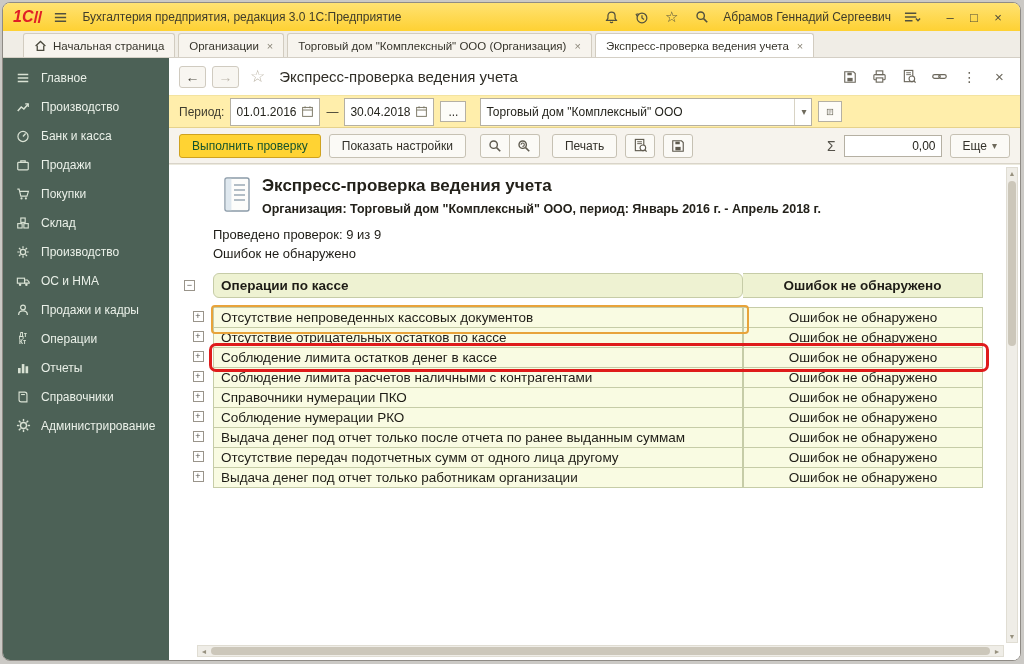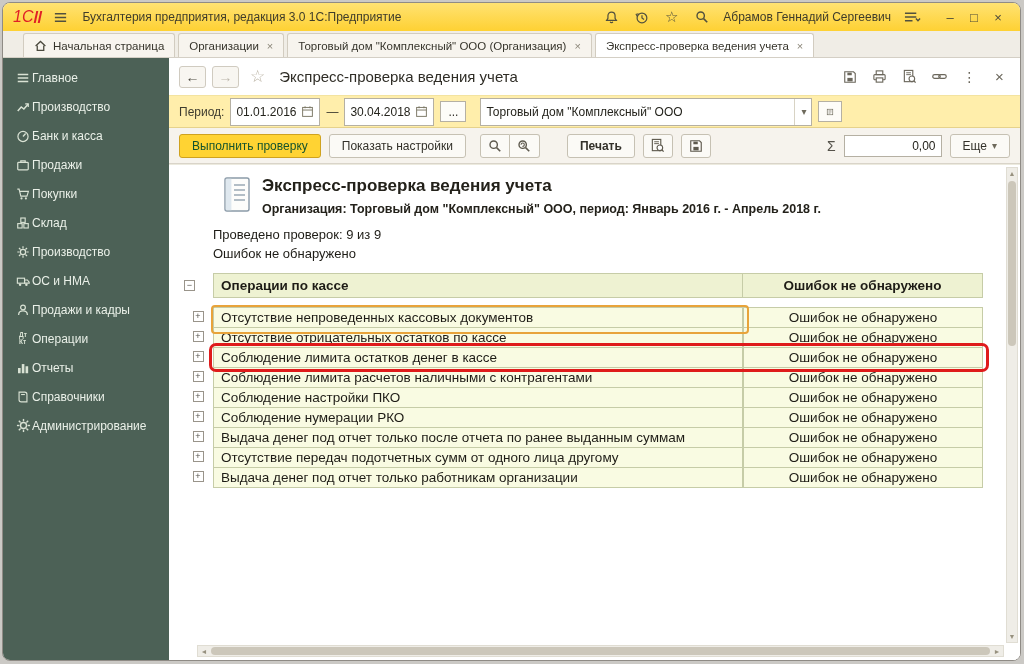--- a/index.html
+++ b/index.html
@@ -2,42 +2,42 @@
 <html><head>
 <meta charset="utf-8">
 <style>
   * { margin:0; padding:0; box-sizing:border-box; }
   html,body { width:1024px; height:664px; }
   body { background:#cbc9c5; font-family:"Liberation Sans","DejaVu Sans",sans-serif; position:relative; overflow:hidden; }
   .window { position:absolute; left:2px; top:2px; width:1019px; height:659px; border:1px solid #8f8b85; border-radius:8px; overflow:hidden; background:#fff; display:flex; flex-direction:column; }
 
   
   .titlebar { height:28px; flex:0 0 auto; background:linear-gradient(180deg,#ffe272,#fed133); display:flex; align-items:center; padding:0 12px 0 10px; gap:8px; color:#3f3c2a; }
-  .logo { color:#e01f26; font-weight:normal; font-size:16px; font-style:italic; display:flex; align-items:center; }
+  .logo { color:#e01f26; font-weight:bold; font-size:16px; font-style:italic; display:flex; align-items:center; }
   .logo-bars { display:inline-block; width:6px; height:12px; border-left:2px solid #e01f26; border-right:2px solid #e01f26; margin-left:2px; transform:skewX(-12deg); }
   .tb-burger { color:#51503e; display:flex; align-items:center; margin-left:4px; }
   .tb-title { font-size:12px; margin-left:6px; white-space:nowrap; }
   .tb-right { margin-left:auto; display:flex; align-items:center; gap:13px; color:#51503e; }
   .tb-ic { display:flex; align-items:center; justify-content:center; width:17px; height:17px; font-size:14px; cursor:pointer; }
   .tb-user { font-size:12px; color:#3f3c2a; cursor:pointer; }
   .winbtns { display:flex; gap:4px; margin-left:6px; }
   .winbtn { width:20px; height:18px; display:flex; align-items:center; justify-content:center; font-size:13px; color:#4c4a3a; cursor:pointer; }
 
   
   .tabbar { height:27px; flex:0 0 auto; background:#f0ede6; border-bottom:1px solid #d4cfc5; display:flex; align-items:flex-end; padding:3px 6px 0 20px; gap:3px; }
   .tab { display:flex; align-items:center; gap:6px; height:24px; padding:0 10px; font-size:11.5px; color:#37352c; background:#f7f4ee; border:1px solid #d2ccc0; border-bottom:none; border-radius:3px 3px 0 0; white-space:nowrap; cursor:pointer; }
   .tab.active { background:#ffffff; }
   .tab .tx { color:#8b8679; font-size:11px; margin-left:2px; cursor:pointer; }
   .tab-home-ic { color:#4b4a3e; display:flex; }
   .tab-strip { display:flex; gap:3px; }
 
   
   .bodyrow { flex:1; display:flex; min-height:0; }
   .sidebar { width:166px; flex:0 0 auto; background:#4c6156; padding-top:5px; }
-  .sb-item { height:29px; display:flex; align-items:center; padding:0 11px; font-size:12px; color:#eaf0e8; cursor:pointer; white-space:nowrap; }
+  .sb-item { height:29px; display:flex; align-items:center; gap:9px; padding:0 11px; font-size:12px; color:#eaf0e8; cursor:pointer; white-space:nowrap; }
   .sb-ic { width:18px; height:16px; flex:0 0 auto; display:flex; align-items:center; justify-content:center; color:#d9e2d4; font-size:13px; }
   .dtkt { display:flex; flex-direction:column; font-size:6.5px; line-height:6.5px; font-weight:bold; color:#d9e2d4; }
 
   .main { flex:1; min-width:0; display:flex; flex-direction:column; background:#fff; }
 
   
   .mheader { height:37px; flex:0 0 auto; display:flex; align-items:center; padding:0 12px 0 10px; gap:6px; background:#fff; }
   .navbtn { width:27px; height:22px; border:1px solid #d0cbc0; border-radius:3px; background:#f8f6f1; display:flex; align-items:center; justify-content:center; font-size:14px; cursor:pointer; }
   .navbtn.back { color:#4d4b42; }
   .navbtn.fwd { color:#bcb7ac; }
@@ -80,21 +80,21 @@
 
   .rtable { margin-left:14px; margin-top:10px; width:800px; font-size:13.5px; position:relative; }
   .hrow, .t-row { display:flex; align-items:stretch; position:relative; }
   .t-row { margin-top:-1px; }
   .t-row.gap-top { margin-top:9px; }
   .hexp { width:30px; display:flex; align-items:center; }
   .rexp { width:30px; display:flex; justify-content:center; align-items:flex-start; padding-top:4px; }
   .expbox { width:11px; height:11px; border:1px solid #99948a; background:#fff; font-size:9px; line-height:9px; text-align:center; color:#55524a; cursor:pointer; }
   .hexp .expbox { margin-left:1px; }
   .hcell { border:1px solid #c6cca7; background:#eef2d2; font-weight:bold; padding:4px 7px; }
-  .hcell.lab { width:530px; }
+  .hcell.lab { width:530px;border-radius:6px; }
   .hcell.stat { width:240px; text-align:center; border-left:none; }
   .cell { border:1px solid #c6cca7; background:#f9fbe2; padding:1px 18px 1px 7px; line-height:17px; }
   .cell.lab { width:530px; }
   .cell.stat { width:240px; text-align:center; padding:1px 7px; }
   .t-row.sel::after { content:""; position:absolute; left:28px; top:-2px; width:534px; height:calc(100% + 4px); border:2px solid #e8a33a; border-radius:4px; pointer-events:none; z-index:2; }
   .t-row.red::before { content:""; position:absolute; left:26px; right:-6px; top:-4px; bottom:-4px; border:3px solid #df1b1b; border-radius:7px; pointer-events:none; z-index:3; }
 
   
   .vscroll { position:absolute; top:2px; right:2px; bottom:17px; width:12px; background:#efede7; border:1px solid #e0ddd3; }
   .vthumb { position:absolute; left:1px; top:13px; width:8px; height:165px; background:#ccc7ba; border-radius:4px; }
@@ -438,21 +438,21 @@
             <span>
                 <svg width="14" height="14" viewBox="0 0 16 16">
                   <circle cx="6.5" cy="6.5" r="4.2" fill="none" stroke="currentColor" stroke-width="1.6"></circle>
                   <line x1="9.8" y1="9.8" x2="14" y2="14" stroke="currentColor" stroke-width="1.8"></line>
                   <path d="M4.6 6.5a1.9 1.9 0 1 1 1.9 1.9" fill="none" stroke="currentColor" stroke-width="1.2"></path>
                   <path d="M6.1 9.1l.5-.7-.9-.3z" fill="currentColor"></path>
                 </svg>
               </span>
           </span>
         </span>
-        <span class="btn" style="margin-left:19px;font-weight:bold;">Печать</span>
+        <span class="btn" style="margin-left:4px;">Печать</span>
         <span class="iconbtn">
           <span>
               <svg width="15" height="15" viewBox="0 0 16 16">
                 <rect x="2.5" y="1.5" width="9" height="12" fill="none" stroke="currentColor" stroke-width="1.2"></rect>
                 <line x1="4.5" y1="4" x2="9.5" y2="4" stroke="currentColor"></line>
                 <line x1="4.5" y1="6" x2="9.5" y2="6" stroke="currentColor"></line>
                 <circle cx="10.5" cy="10.5" r="3" fill="#fff" stroke="currentColor" stroke-width="1.2"></circle>
                 <line x1="12.6" y1="12.6" x2="14.5" y2="14.5" stroke="currentColor" stroke-width="1.4"></line>
               </svg>
             </span>
@@ -533,21 +533,21 @@
                   <div class="rexp">
                     <span class="expbox">+</span>
                   </div>
                   <div class="cell lab">Соблюдение лимита расчетов наличными с контрагентами</div>
                   <div class="cell stat">Ошибок не обнаружено</div>
                 </div>
                 <div class="t-row">
                   <div class="rexp">
                     <span class="expbox">+</span>
                   </div>
-                  <div class="cell lab">Соблюдение настройки ПКО</div>
+                  <div class="cell lab">Справочники нумерации ПКО</div>
                   <div class="cell stat">Ошибок не обнаружено</div>
                 </div>
                 <div class="t-row">
                   <div class="rexp">
                     <span class="expbox">+</span>
                   </div>
                   <div class="cell lab">Соблюдение нумерации РКО</div>
                   <div class="cell stat">Ошибок не обнаружено</div>
                 </div>
                 <div class="t-row">

